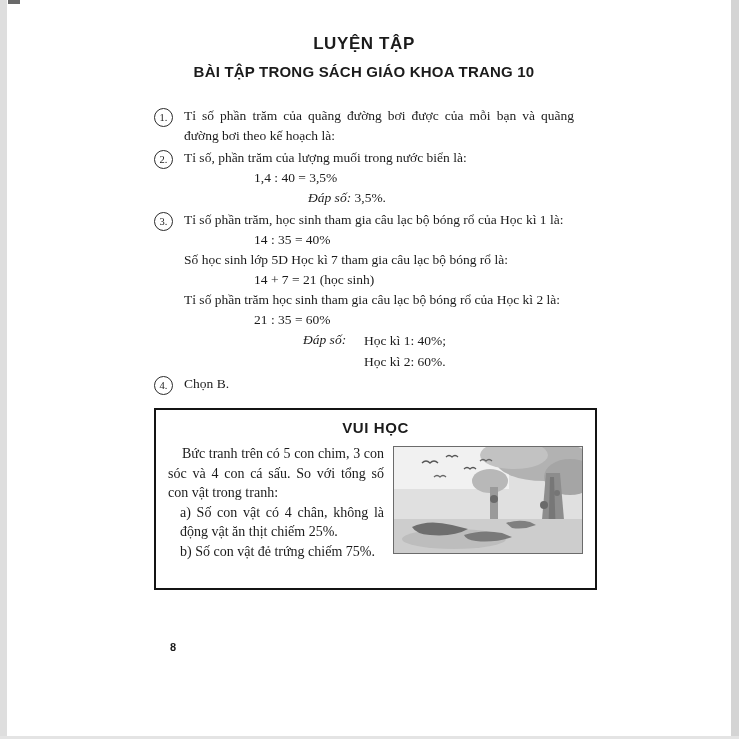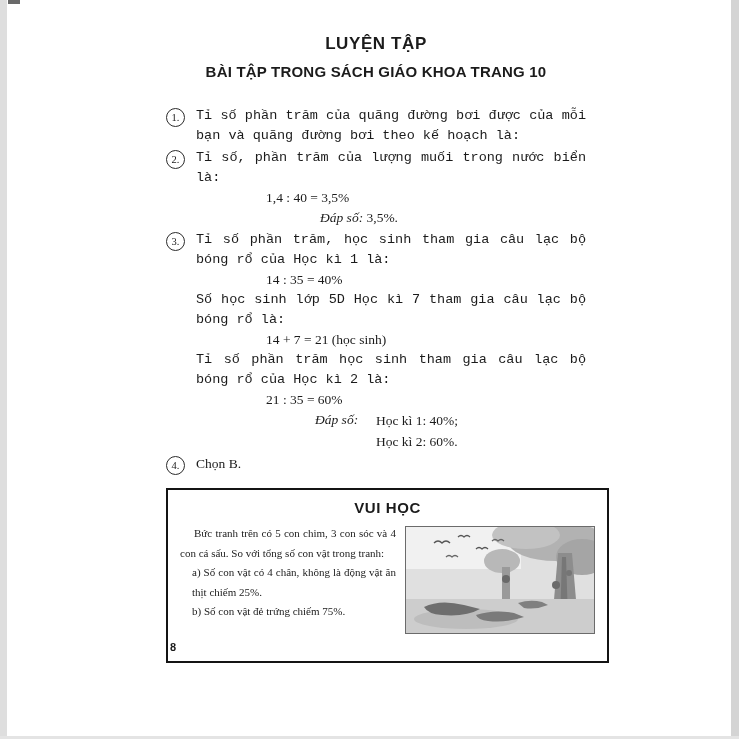--- a/index.html
+++ b/index.html
@@ -6,38 +6,38 @@
   .page {
     position:relative; width:739px; height:739px;
     background:#ffffff; overflow:hidden;
     font-family:"Liberation Serif", serif; color:#1b1b1b;
   }
   .edge-left  { position:absolute; left:0; top:0; width:7px; height:100%; background:#dedede; }
   .edge-right { position:absolute; right:0; top:0; width:8px; height:100%; background:#d4d4d4; }
   .edge-bottom{ position:absolute; left:0; bottom:0; width:100%; height:3px; background:#e4e4e4; }
   .corner-mark{ position:absolute; left:8px; top:0; width:12px; height:4px; background:#6a6a6a; }
 
-  .content { position:absolute; left:166px; top:34px; width:420px; }
+  .content { position:absolute; left:154px; top:34px; width:420px; }
 
   .title {
     font-family:"Liberation Sans", sans-serif; font-size:17px; font-weight:bold;
     text-align:center; margin:0 0 9px 0; letter-spacing:0.6px;
   }
   .subtitle {
     font-family:"Liberation Sans", sans-serif; font-size:15px; font-weight:bold;
     text-align:center; margin:0 0 26px 0; letter-spacing:0.2px;
   }
 
   .prob { position:relative; padding-left:30px; font-size:13.5px; line-height:20px; margin-bottom:2px; }
   .num {
     position:absolute; left:0; top:2px; width:17px; height:17px;
     border:1px solid #2b2b2b; border-radius:50%;
     font-size:10.5px; line-height:17px; text-align:center;
   }
-  .jtext { text-align:justify;font-family:Liberation Mono, monospace; }
+  .jtext { text-align:justify; }
 
   .answers { display:flex; margin:1px 0 2px 0; }
   .answers .a1 { width:118px; }
   .answers .a2 { width:117px; }
 
   .calc   { margin-left:70px; }
   .dapso  { margin-left:124px; }
   .dapso .lbl { font-style:italic; }
 
   .dapso3 { display:flex; margin-left:119px; }
@@ -46,21 +46,21 @@
 
   .vui-box {
     margin-top:14px; width:443px; box-sizing:border-box;
     border:2px solid #141414; padding:7px 12px 27px 12px;
   }
   .vui-title {
     font-family:"Liberation Sans", sans-serif; font-size:15px; font-weight:bold;
     text-align:center; margin:2px 0 8px 0; letter-spacing:0.6px;
   }
   .vui-body { display:flex; gap:9px; }
-  .vui-text { width:218px; font-size:11px; line-height:19.5px; }
+  .vui-text { width:218px; font-size:14px; line-height:19.5px; }
   .vui-intro { margin:0; text-align:justify; text-indent:14px; }
   .vui-item  { margin-left:12px; text-align:justify; }
   .vui-img   { flex:0 0 auto; width:188px; height:106px; border:1px solid #6b6b6b; margin-top:2px; background:#e2e2e2; }
   .vui-img svg { display:block; }
 
   .page-num {
     position:absolute; left:170px; top:641px;
     font-family:"Liberation Sans", sans-serif; font-size:11px; font-weight:bold;
   }
 </style>

